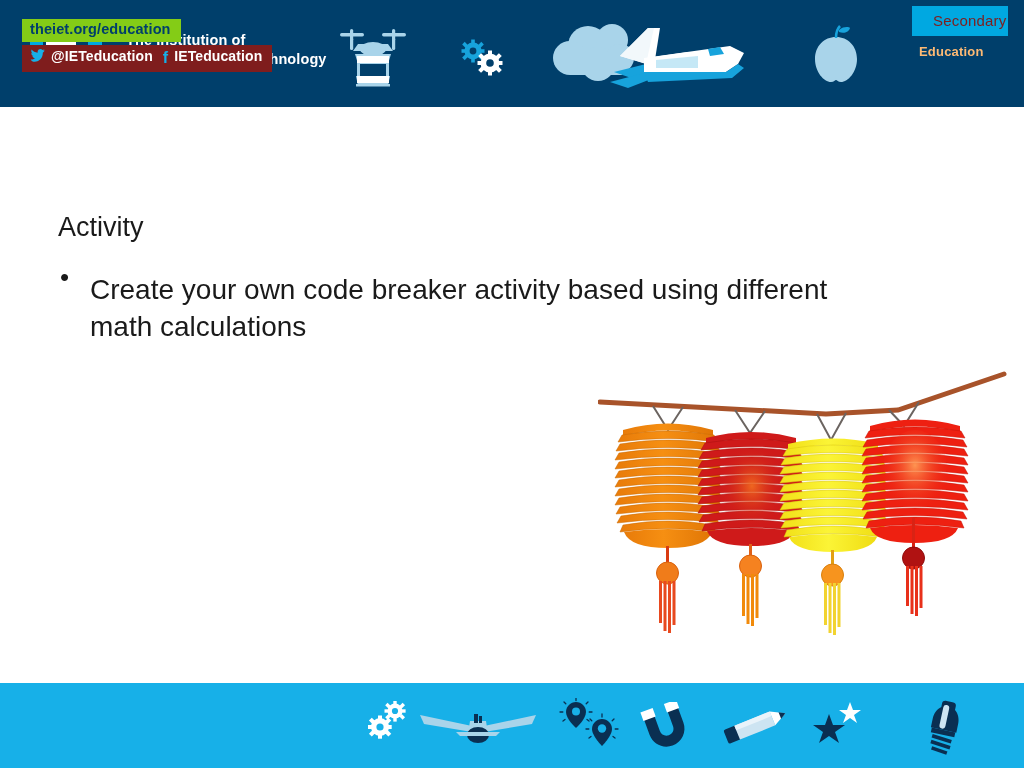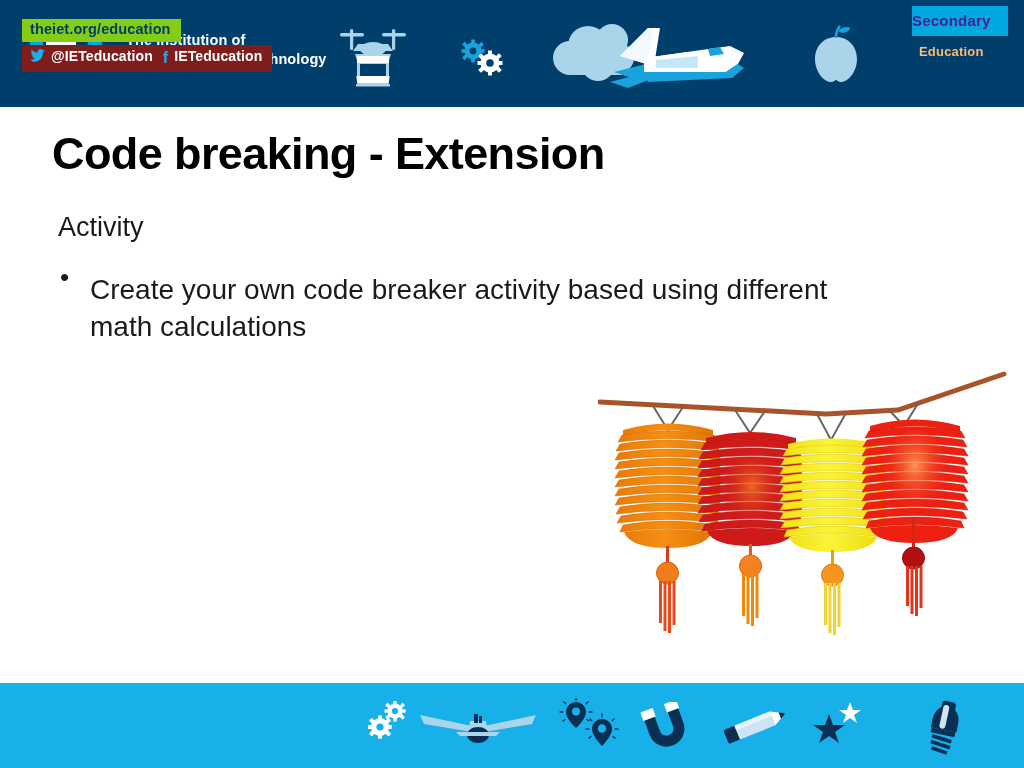--- a/index.html
+++ b/index.html
@@ -52,24 +52,24 @@
 
   .edu-badge {
     position: absolute;
     right: 16px;
     top: 6px;
     width: 96px;
     text-align: left;
   }
   .edu-badge .secondary {
     background: #00a8e1;
-    color: #4c1d95;
+    color: #7f1d1d;
     font-size: 15px;
-    font-weight: bold;
-    padding: 7px 7px 8px 0;
+    font-weight: normal;
+    padding: 7px 7px 8px 21px;
     line-height: 1;
     letter-spacing: 0.2px;
   }
   .edu-badge .education {
     color: #fdba74;
     font-size: 13px;
     font-weight: bold;
     padding: 9px 7px 0 7px;
     line-height: 1;
     letter-spacing: 0.2px;
@@ -278,21 +278,20 @@
       <path d="M28 18 C28 12 30 8 32 6" stroke="#17a3dc" stroke-width="2.6" fill="none"></path>
       <path d="M31 10 C36 6 41 7 42 8 C41 12 36 14 31 12 Z" fill="#17a3dc"></path>
     </svg>
 
     <div class="edu-badge">
       <div class="secondary">Secondary</div>
       <div class="education">Education</div>
     </div>
   </div>
 
-  <div class="title">Code breaking - Extension</div>
   <div class="subtitle">Activity</div>
 
   <div class="bullet-list">
     <div class="bullet-row">
       <div class="bullet-dot">•</div>
       <div class="bullet-text">Create your own code breaker activity based using different math calculations</div>
     </div>
   </div>
 
   <svg class="lanterns" viewBox="0 0 410 300">

